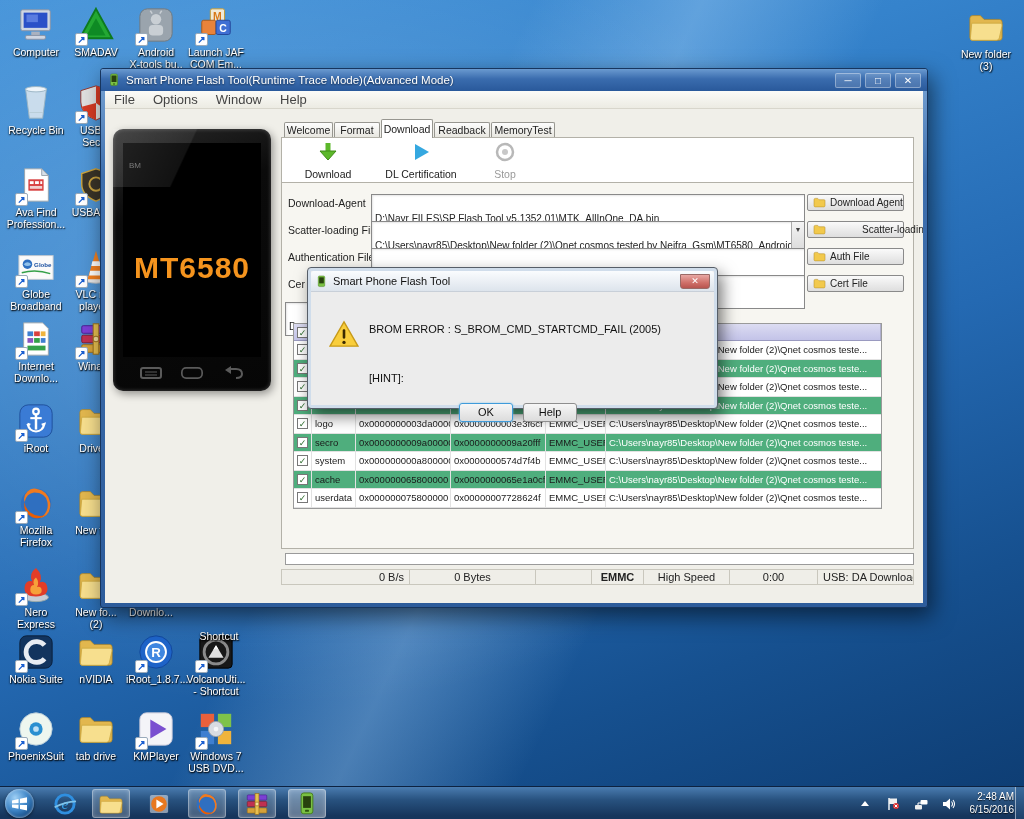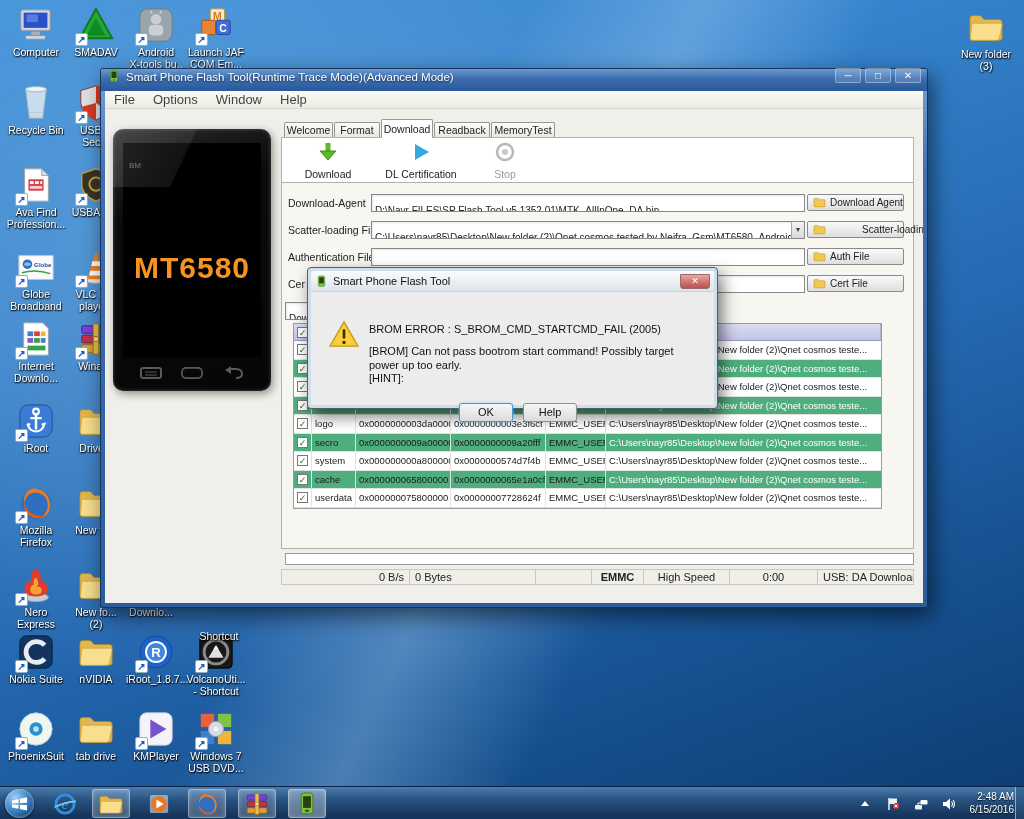--- a/index.html
+++ b/index.html
@@ -20,21 +20,21 @@
                border-radius:2px; font-size:10px; line-height:11px; color:#1a5fd0; font-weight:bold; }
   .icon-label { color:#fff; font-size:10.5px; line-height:1.18; text-align:center; white-space:pre-line;
                 text-shadow:0 1px 2px rgba(0,0,0,.95), 1px 1px 1px rgba(0,0,0,.7); }
   .partial-label { position:absolute; z-index:2; }
 
   
   .win { position:absolute; left:100px; top:68px; width:828px; height:540px; z-index:10;
          background:linear-gradient(180deg,#7aa6d6,#3e6fae 20%,#2d5c9b);
          border:1px solid #17355e; border-radius:3px;
          box-shadow:4px 8px 22px rgba(0,0,0,.55); }
-  .titlebar { position:absolute; left:0; top:0; right:0; height:22px; display:flex; align-items:flex-end; padding:8px 6px;
+  .titlebar { position:absolute; left:0; top:0; right:0; height:22px; display:flex; align-items:center; padding:1px 6px;
               background:linear-gradient(#6a9ad0,#3a6cae 45%,#29599b); border-radius:3px 3px 0 0; }
   .titlebar .ticon { width:14px; height:14px; margin-right:5px; }
   .titlebar .ttext { color:#fff; font-size:11.5px; text-shadow:0 1px 2px rgba(0,0,0,.6); flex:1; white-space:nowrap; overflow:hidden; }
   .winbtns { display:flex; gap:4px; }
   .winbtn { width:26px; height:15px; background:rgba(255,255,255,.14); border:1px solid rgba(255,255,255,.35);
             border-radius:2px; color:#fff; font-size:10px; line-height:13px; text-align:center; }
   .client { position:absolute; left:4px; right:4px; top:22px; bottom:4px; background:#f0efe9; overflow:hidden; }
   .menubar { position:absolute; left:0; right:0; top:0; height:18px; background:linear-gradient(#fbfbf8,#ecebe3);
              border-bottom:1px solid #d8d6cc; display:flex; align-items:center; }
   .menu-item { font-size:13px; color:#444; padding:0 9px; }
@@ -58,21 +58,21 @@
   .panel { position:absolute; left:176px; top:46px; width:633px; height:412px; background:#f7f6f1; border:1px solid #b3b1a8; }
   .toolbar-box { position:absolute; left:176px; top:46px; width:633px; height:46px; background:#fff; border:1px solid #b3b1a8; }
   .toolbtn { position:absolute; width:80px; text-align:center; }
   .toolbtn svg { width:22px; height:22px; }
   .toolbtn .tlabel { font-size:10.5px; color:#222; margin-top:1px; }
   .toolbtn.disabled .tlabel { color:#9a9a9a; }
 
   
   .flabel { position:absolute; font-size:10.5px; color:#222; white-space:nowrap; }
   .tb { position:absolute; background:#fff; border:1px solid #898989; box-shadow:inset 1px 1px 2px rgba(0,0,0,.10);
-        font-size:10px; height:17px; line-height:15px; padding:8px 3px; white-space:nowrap; overflow:hidden; color:#222; }
+        font-size:10px; height:17px; line-height:15px; padding:16px 3px; white-space:nowrap; overflow:hidden; color:#222; }
   .tb .dd { position:absolute; right:0; top:0; bottom:0; width:13px; background:linear-gradient(#f4f4f4,#d8d8d8);
             border-left:1px solid #aaa; font-size:7px; color:#444; text-align:center; line-height:15px; }
   .side-btn { position:absolute; width:97px; height:17px; background:linear-gradient(#fafafa,#dedede);
               border:1px solid #8a8a8a; border-radius:2px; display:flex; align-items:center; gap:4px;
               font-size:10px; color:#222; padding:0 5px; white-space:nowrap; }
   .side-btn svg { width:13px; height:11px; flex:none; }
 
   
   .grid { position:absolute; left:188px; top:232px; width:589px; background:#fff; border:1px solid #9a9a9a; font-size:9.5px; }
   .grow { display:flex; height:18.5px; border-bottom:1px solid #e2e2e2; background:#fff; }
@@ -669,21 +669,21 @@
           <div class="gc c2">0x000000075800000</div>
           <div class="gc c3">0x00000007728624f</div>
           <div class="gc c4">EMMC_USER</div>
           <div class="gc c5">C:\Users\nayr85\Desktop\New folder (2)\Qnet cosmos teste...</div>
         </div>
       </div>
 
     <div class="progress"></div>
     <div class="statusbar" id="statusbar">
         <div class="scell" style="width: 128px; flex: 0 0 auto; text-align: right;">0 B/s</div>
-        <div class="scell" style="width: 126px; flex: 0 0 auto; text-align: left;">0 Bytes</div>
+        <div class="scell" style="width: 126px; flex: 0 0 auto; text-align: center;">0 Bytes</div>
         <div class="scell" style="width: 56px; flex: 0 0 auto; text-align: left;"></div>
         <div class="scell" style="width: 52px; flex: 0 0 auto; text-align: center; font-weight: bold;">EMMC</div>
         <div class="scell" style="width: 86px; flex: 0 0 auto; text-align: center;">High Speed</div>
         <div class="scell" style="width: 88px; flex: 0 0 auto; text-align: center;">0:00</div>
         <div class="scell" style="flex: 1 1 0%; border-right: none; text-align: left;">USB: DA Download All(high speed,auto detect)</div>
       </div>
   </div>
 </div>
 
 <div class="dialog">
@@ -695,21 +695,20 @@
     <span class="dtext">Smart Phone Flash Tool</span>
     <span class="dlg-close">✕</span>
   </div>
   <div class="dlg-body">
     <svg class="warn" viewBox="0 0 32 30">
         <polygon points="16,2 31,28 1,28" fill="#f9ce3c" stroke="#c79a18" stroke-width="1.5"></polygon>
         <rect x="14.6" y="10" width="2.8" height="10" rx="1.2" fill="#3a2a00"></rect>
         <circle cx="16" cy="24" r="1.8" fill="#3a2a00"></circle>
       </svg>
     <div class="dline1">BROM ERROR : S_BROM_CMD_STARTCMD_FAIL (2005)</div>
-    <div class="dline2">[BROM] Can not pass bootrom start command! Possibly target power up too early.</div>
     <div class="dline3">[HINT]:</div>
     <div class="dlg-btn focus" style="left:148px;">OK</div>
     <div class="dlg-btn" style="left:212px;">Help</div>
   </div>
 </div>
 
 <div class="taskbar">
   <div class="orb">
     <svg viewBox="0 0 17 15">
         <path d="M1 4.5 L7.5 3 V7 L1 7.6 Z" fill="#fff"></path>

